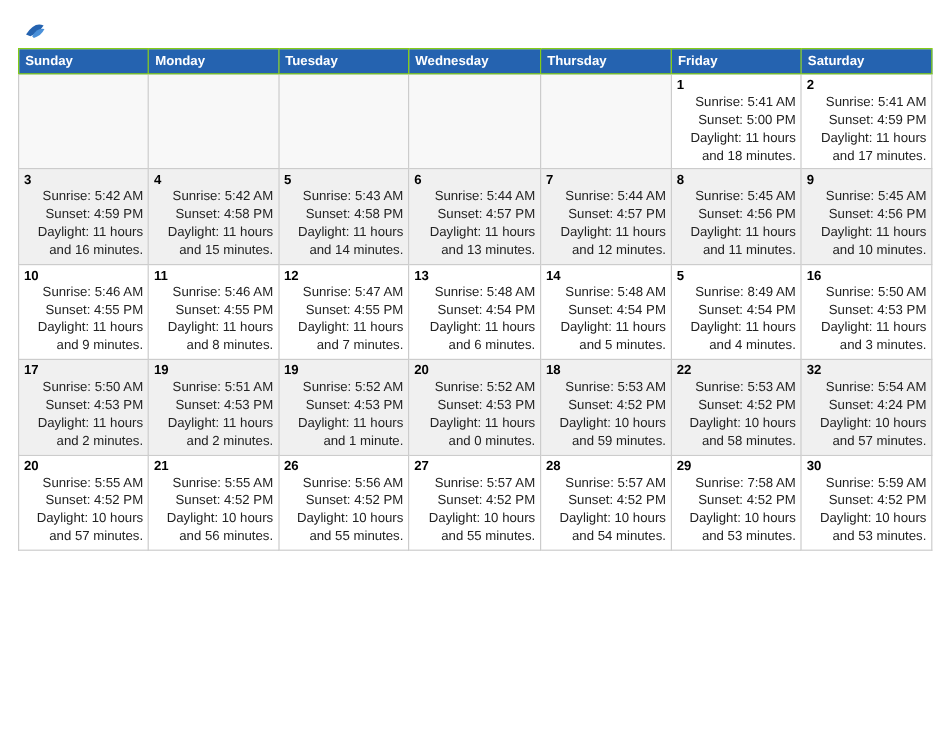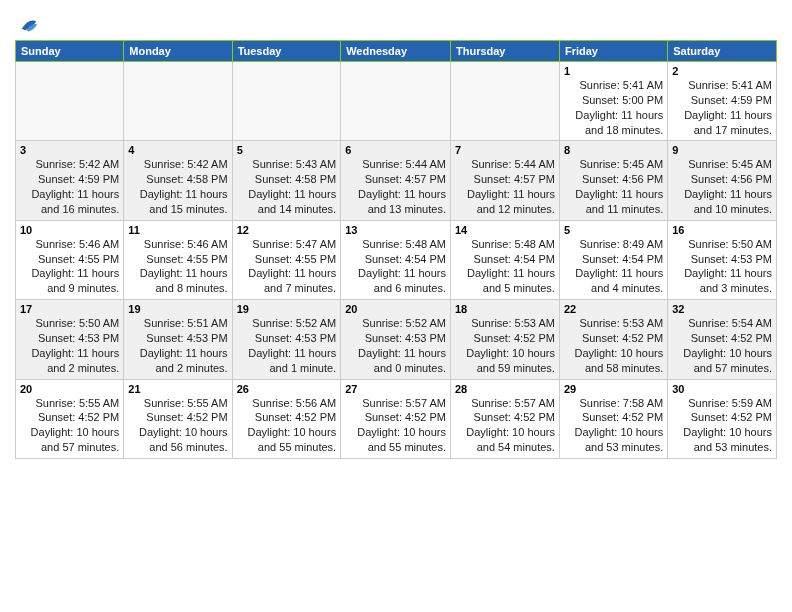--- a/index.html
+++ b/index.html
@@ -289,21 +289,21 @@
           <td class="shaded">
             <span class="day-num">22</span>
             <div class="day-info">Sunrise: 5:53 AM
 Sunset: 4:52 PM
 Daylight: 10 hours
 and 58 minutes.</div>
           </td>
           <td class="shaded">
             <span class="day-num">32</span>
             <div class="day-info">Sunrise: 5:54 AM
-Sunset: 4:52 PM
+Sunset: 4:24 PM
 Daylight: 10 hours
 and 57 minutes.</div>
           </td>
         </tr>
         <tr>
           <td>
             <span class="day-num">20</span>
             <div class="day-info">Sunrise: 5:55 AM
 Sunset: 4:52 PM
 Daylight: 10 hours

